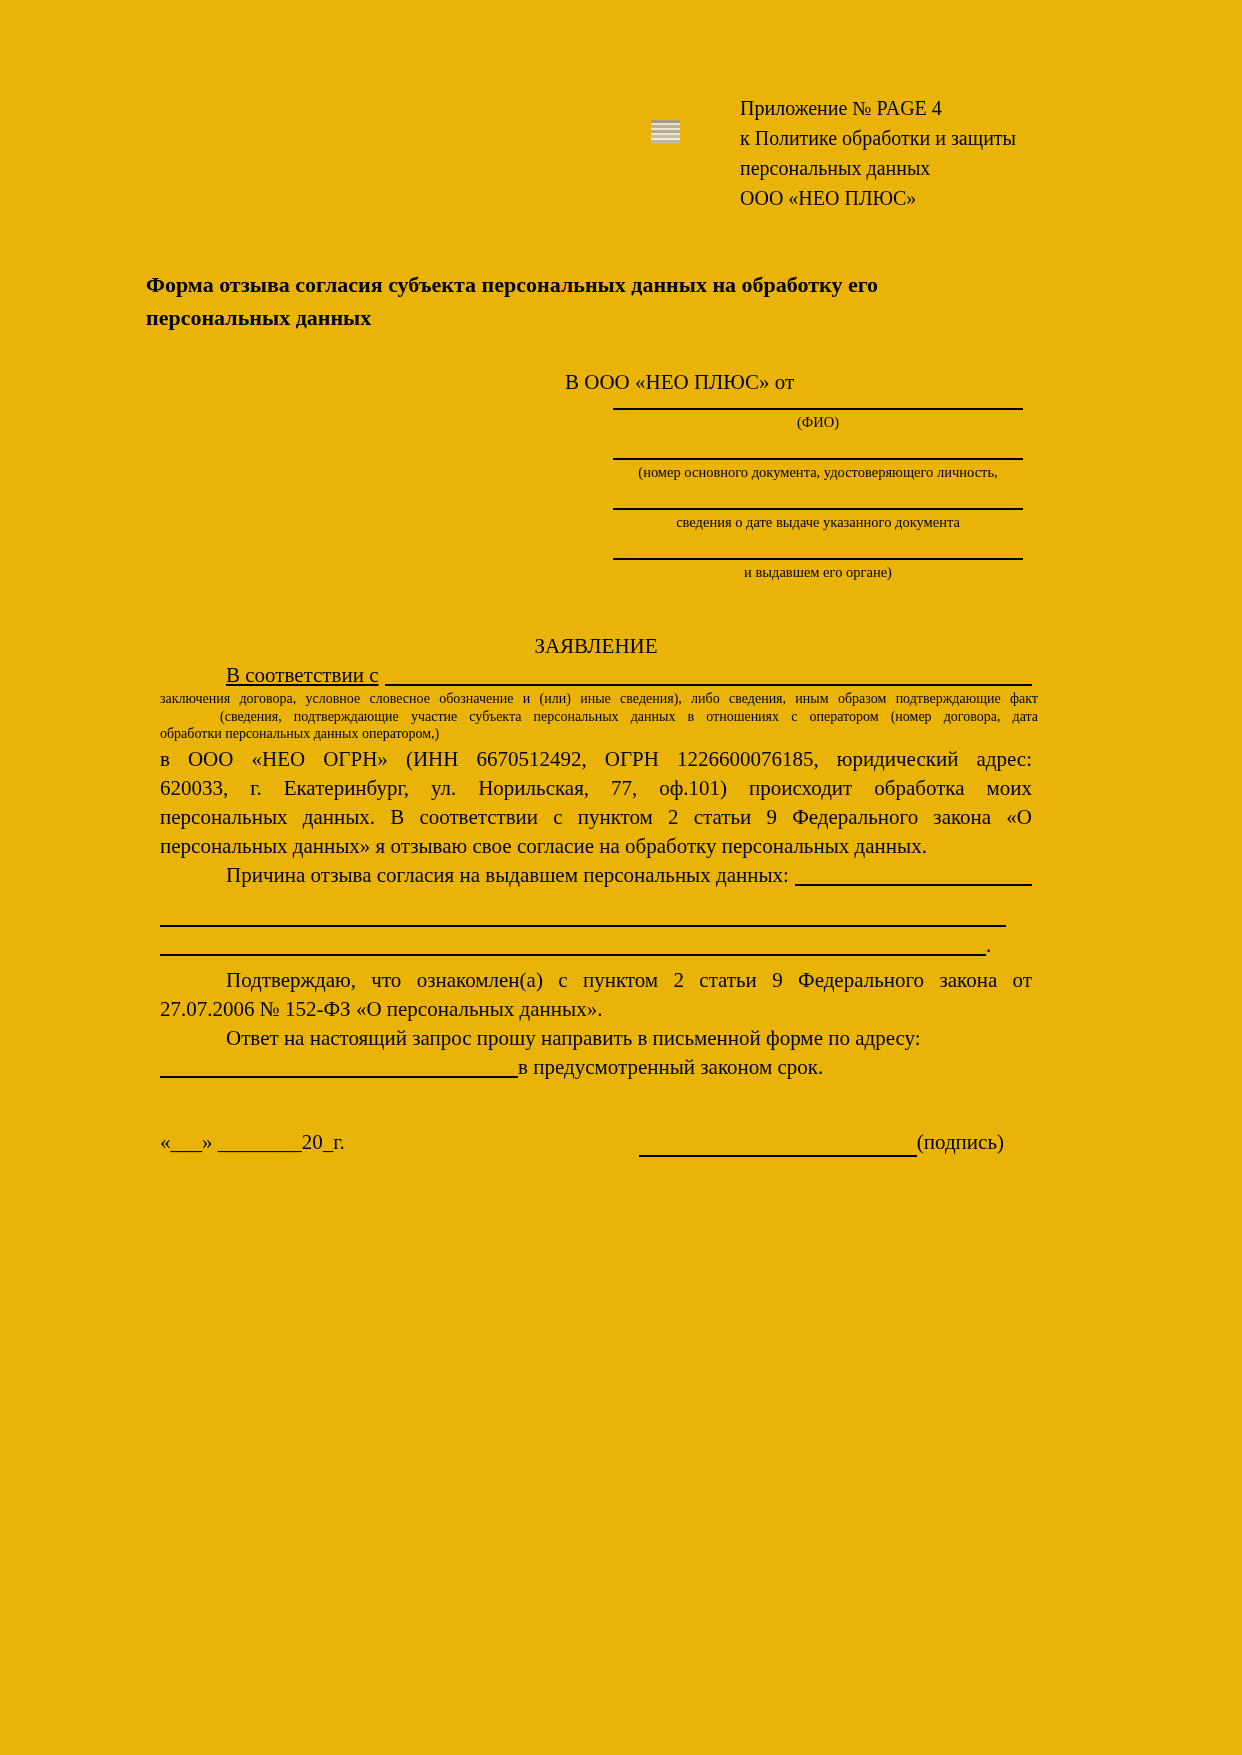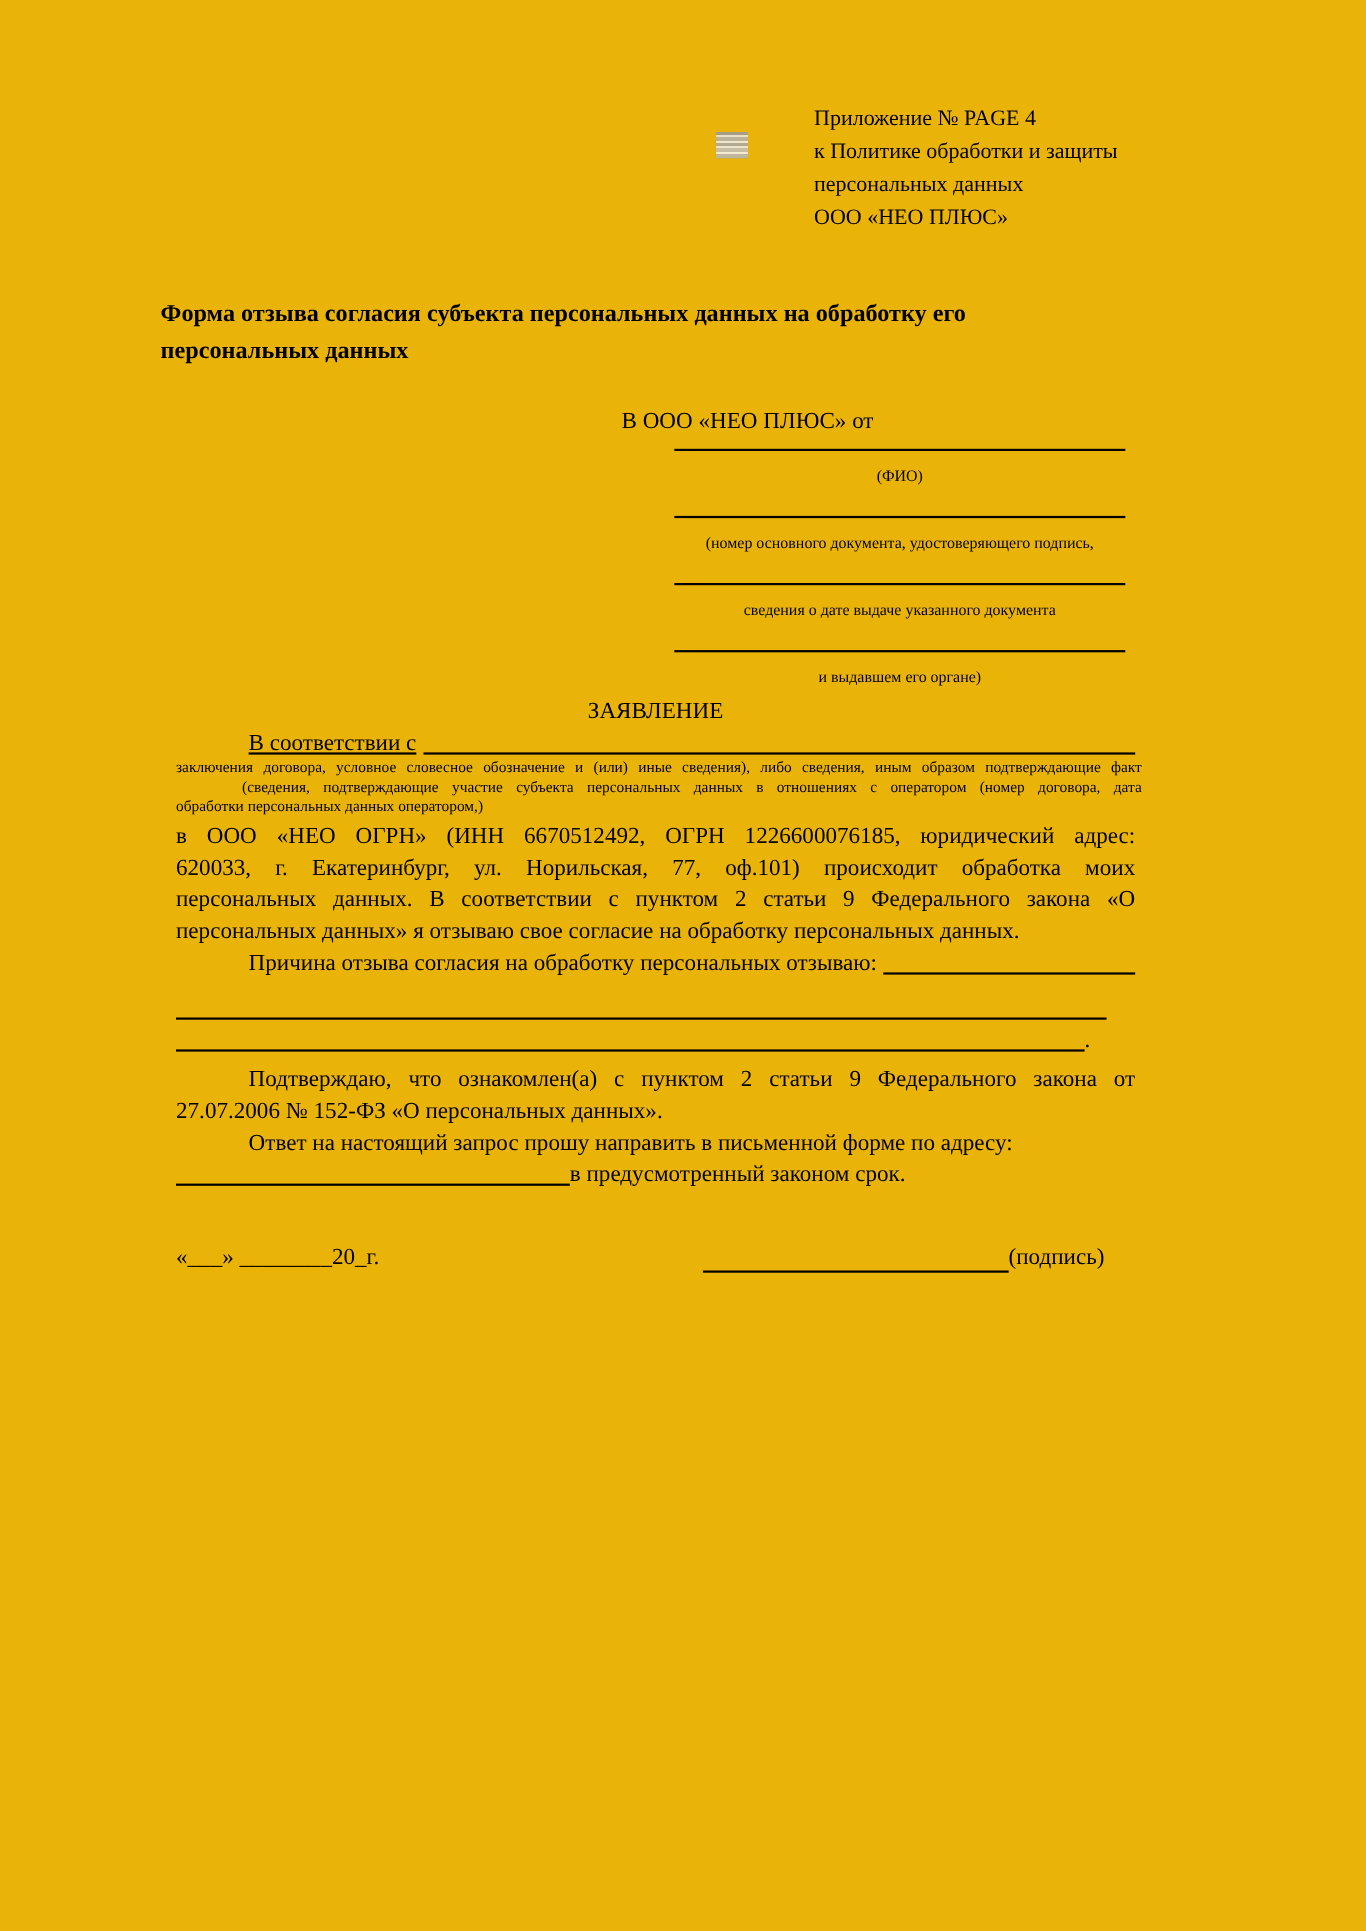--- a/index.html
+++ b/index.html
@@ -32,21 +32,21 @@
     position: absolute; left: 146px; top: 268px; width: 900px;
     font-size: 22px; font-weight: 700; line-height: 33px;
   }
 
   
   .to-line { position: absolute; left: 565px; top: 370px; font-size: 21px; }
   .fields { position: absolute; left: 613px; top: 408px; width: 410px; }
   .form-field { margin-bottom: 27px; }
   .form-field .blank { height: 0; border-top: 2px solid #000; }
   .form-field .caption {
-    text-align: center; font-size: 14.5px; line-height: 18px; padding-top: 14px;
+    text-align: center; font-size: 14.5px; line-height: 18px; padding-top: 3px;
   }
 
   
   .content { position: absolute; left: 160px; width: 872px; font-size: 21px; line-height: 29px; }
   .stm-heading { top: 632px; text-align: center; }
   .intro-row { top: 661px; display: flex; text-decoration: underline; }
   .intro-row .txt { white-space: nowrap; padding-left: 66px; }
   .fill { flex: 1 1 auto; border-bottom: 2px solid #000; align-self: flex-end; margin-bottom: 4px; margin-left: 6px; }
   .fill.fixed { flex: 0 0 auto; width: 358px; margin-left: 0; }
 
@@ -101,21 +101,21 @@
   </div>
 
   <div class="to-line">В ООО «НЕО ПЛЮС» от</div>
   <div class="fields">
     <div class="form-field">
       <div class="blank"></div>
       <div class="caption">(ФИО)</div>
     </div>
     <div class="form-field">
       <div class="blank"></div>
-      <div class="caption">(номер основного документа, удостоверяющего подпись,</div>
+      <div class="caption">(номер основного документа, удостоверяющего личность,</div>
     </div>
     <div class="form-field">
       <div class="blank"></div>
       <div class="caption">сведения о дате выдаче указанного документа</div>
     </div>
     <div class="form-field">
       <div class="blank"></div>
       <div class="caption">и выдавшем его органе)</div>
     </div>
   </div>
@@ -132,21 +132,21 @@
     <div class="jline first">(сведения, подтверждающие участие субъекта персональных данных в отношениях с оператором (номер договора, дата</div>
     <div class="jline last">обработки персональных данных оператором,)</div>
   </div>
 
   <div class="content main-flow">
     <div class="jline">в ООО «НЕО ОГРН» (ИНН 6670512492, ОГРН 1226600076185, юридический адрес:</div>
     <div class="jline">620033, г. Екатеринбург, ул. Норильская, 77, оф.101) происходит обработка моих</div>
     <div class="jline">персональных данных. В соответствии с пунктом 2 статьи 9 Федерального закона «О</div>
     <div class="jline lastline">персональных данных» я отзываю свое согласие на обработку персональных данных.</div>
     <div class="reason-row">
-      <span class="txt">Причина отзыва согласия на обработку персональных отзываю:</span>
+      <span class="txt">Причина отзыва согласия на выдавшем персональных данных:</span>
       <span class="fill"></span>
     </div>
   </div>
 
   <div class="blank-row-1"></div>
   <div class="blank-row-2">
     <span class="wide"></span>
     <span class="dot">.</span>
   </div>
 

